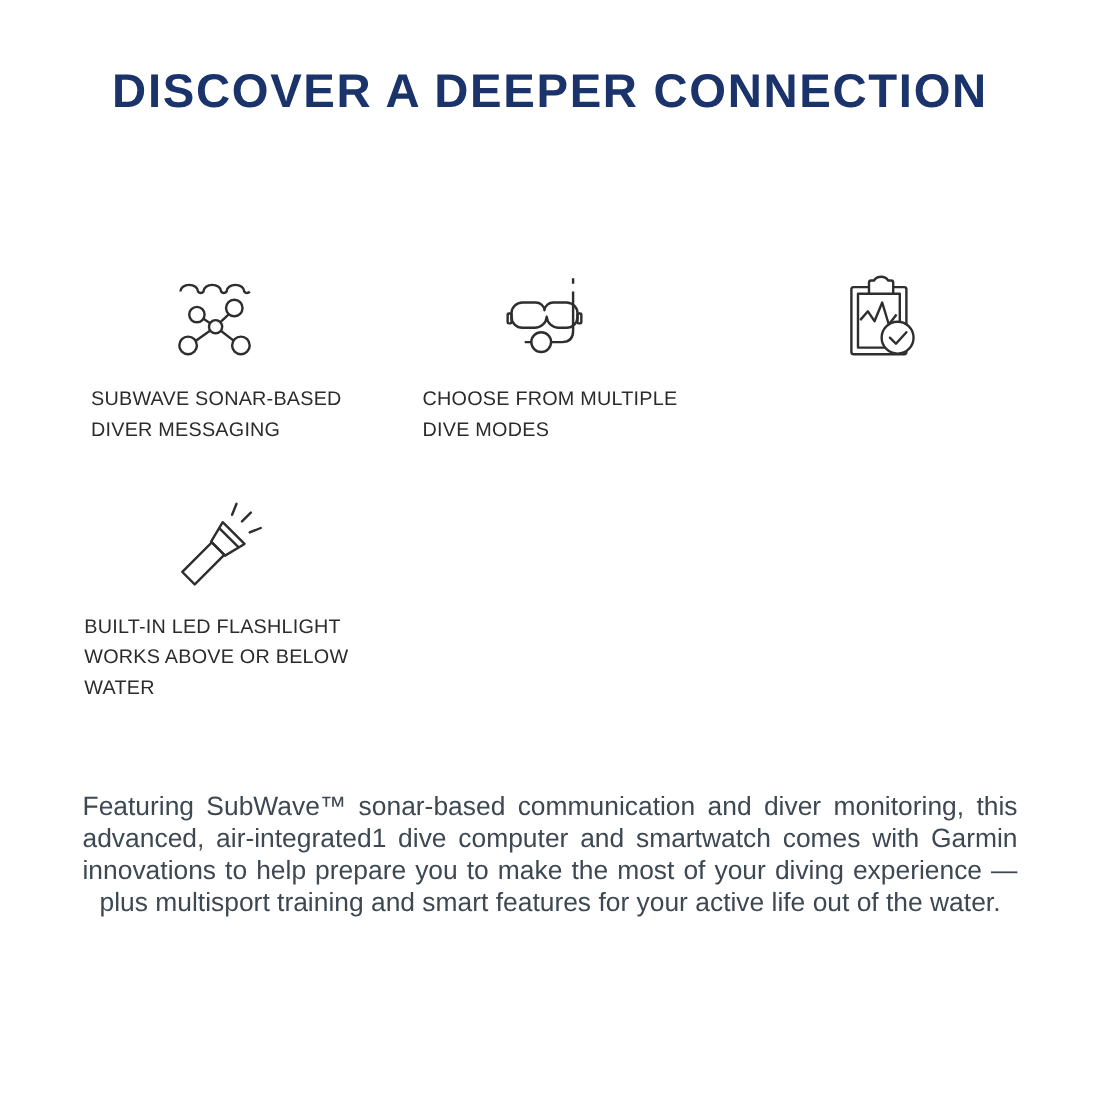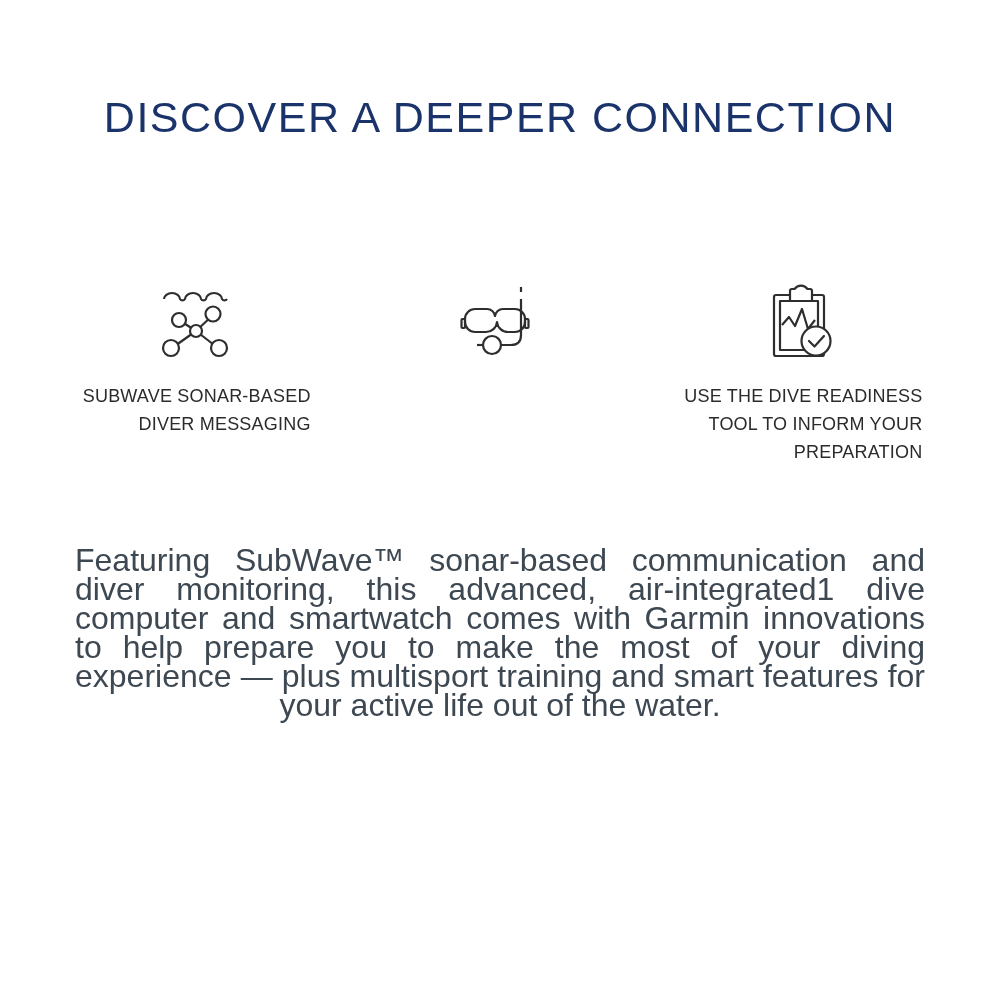--- a/index.html
+++ b/index.html
@@ -2,25 +2,25 @@
 <html><head>
 <meta charset="utf-8">
 <style>
   * { margin: 0; padding: 0; box-sizing: border-box; }
   html, body { width: 1000px; height: 1000px; background: #ffffff; overflow: hidden; }
   body { font-family: "Liberation Sans", sans-serif; }
 
   .page { width: 1000px; height: 1000px; background: #ffffff; position: relative; }
 
   .title {
-    margin-top: 94px;
+    margin-top: 60px;
     text-align: center;
     font-size: 43px;
     line-height: 46px;
-    font-weight: 400;
+    font-weight: 700;
     letter-spacing: 1.5px;
     color: #1a336b;
   }
 
   .feature-grid {
     width: 910px;
     margin: 138px auto 0;
     display: grid;
     grid-template-columns: 1fr 1fr 1fr;
     row-gap: 47px;
@@ -40,32 +40,32 @@
     width: 90px;
     display: flex;
     align-items: center;
     justify-content: center;
   }
 
   .icon-box svg { display: block; }
 
   .feature-label {
     margin-top: 14px;
-    text-align: right;
+    text-align: left;
     font-size: 18px;
     line-height: 28px;
     color: #2b2b2b;
     white-space: pre-line;
     letter-spacing: 0.2px;
   }
 
   .description {
     width: 850px;
     margin: 80px auto 0;
-    font-size: 32px;
+    font-size: 24px;
     line-height: 29px;
     color: #3d4852;
     text-align: justify;
     text-align-last: center;
     font-weight: 400;
   }
 
   .stroke { fill: none; stroke: #2e2e2e; stroke-width: 2.2; stroke-linejoin: round; }
   .stroke-fill { fill: #ffffff; stroke: #2e2e2e; stroke-width: 2.2; }
 </style>
@@ -100,37 +100,51 @@
         <svg width="90" height="90" viewBox="0 0 90 90">
           <rect class="stroke" x="6.5" y="41" width="3.5" height="9" rx="1"></rect>
           <rect class="stroke" x="70" y="41" width="3.5" height="9" rx="1"></rect>
           <path class="stroke" d="M10 41 a10 10 0 0 1 10 -10 h12 a8 8 0 0 1 8 7 a8 8 0 0 1 8 -7 h12 a10 10 0 0 1 10 10 v3 a10 10 0 0 1 -10 10 h-7 a11 11 0 0 1 -11 -10 a11 11 0 0 1 -11 10 h-11 a10 10 0 0 1 -10 -10 z"></path>
           <path class="stroke" d="M22 67 H28"></path>
           <path class="stroke" d="M45 67 H56 Q66 67 66 57 V21"></path>
           <path class="stroke" d="M66 14 V9"></path>
           <circle class="stroke-fill" cx="37" cy="67" r="9"></circle>
         </svg>
       </div>
+      <div class="feature-label">CHOOSE FROM MULTIPLE
+DIVE MODES</div>
     </div>
 
 
     <div class="feature">
       <div class="icon-box">
         <svg width="90" height="90" viewBox="0 0 90 90">
           <rect class="stroke" x="16" y="17" width="50" height="61" rx="2"></rect>
           <rect class="stroke" x="22" y="23" width="38" height="49"></rect>
           <path class="stroke-fill" d="M32 23 V13 a2 2 0 0 1 2 -2 h2.5 a8 8 0 0 1 13 0 H52 a2 2 0 0 1 2 2 V23 Z"></path>
           <path class="stroke" d="M24 47 L31 39 L37 48 L44 31 L50 51 L57 42"></path>
           <circle class="stroke-fill" cx="58" cy="63" r="14.5"></circle>
           <path class="stroke" d="M51 63 L56.5 68.5 L66 58" stroke-linecap="round"></path>
         </svg>
       </div>
-      <div class="feature-label">USE THE DIVE READINESS
-TOOL TO INFORM YOUR
-PREPARATION</div>
     </div>
 
+    <div class="feature">
+      <div class="icon-box">
+        <svg width="90" height="90" viewBox="0 0 90 90">
+          <g transform="rotate(45 42 52)">
+            <path class="stroke" d="M28 26 H56 L51 46 H33 Z"></path>
+            <path class="stroke" d="M29.5 32 H54.5"></path>
+            <path class="stroke" d="M34 46 H50 V84 H34 Z"></path>
+          </g>
+          <path class="stroke" d="M59 17 L63 7 M68 23 L76 15 M75 33 L85 29" stroke-linecap="round"></path>
+        </svg>
+      </div>
+      <div class="feature-label">BUILT-IN LED FLASHLIGHT
+WORKS ABOVE OR BELOW
+WATER</div>
+    </div>
 
   </div>
 
   <p class="description">Featuring SubWave™ sonar-based communication and diver monitoring, this advanced, air-integrated1 dive computer and smartwatch comes with Garmin innovations to help prepare you to make the most of your diving experience — plus multisport training and smart features for your active life out of the water.</p>
 
 </div>
 
 </body></html>

